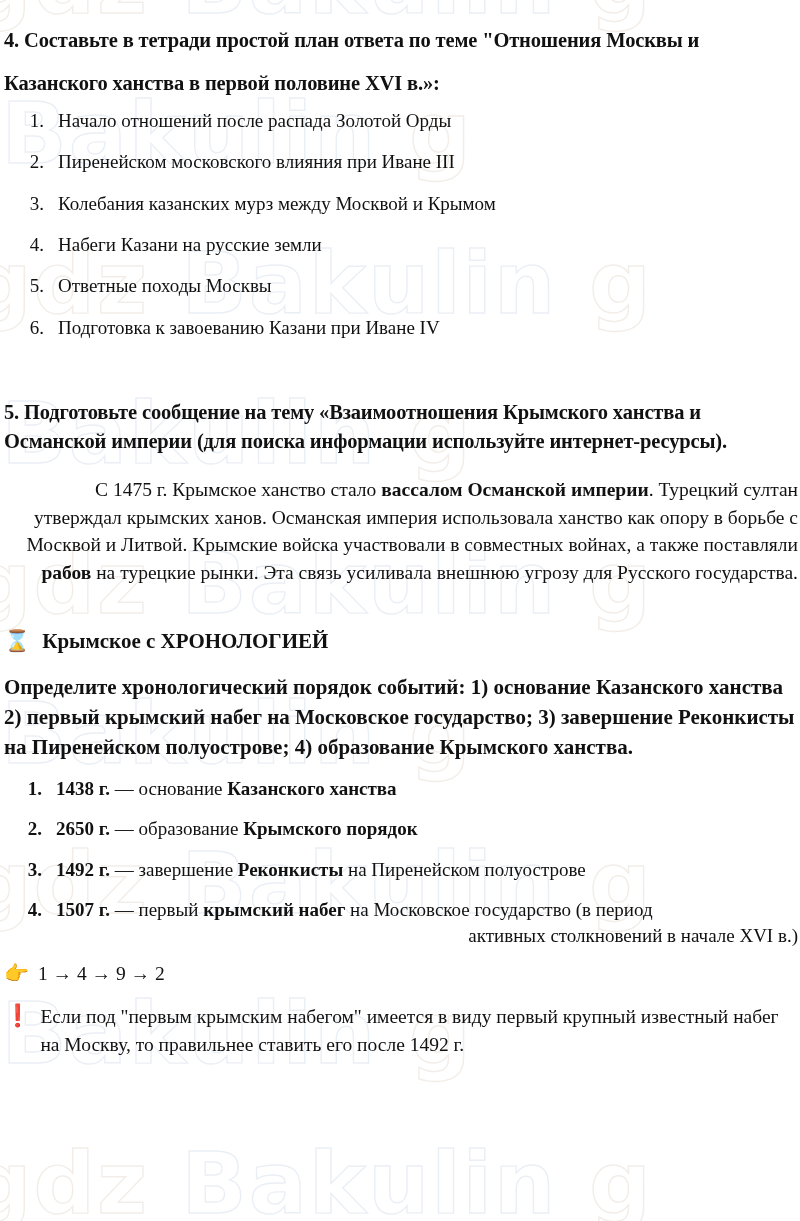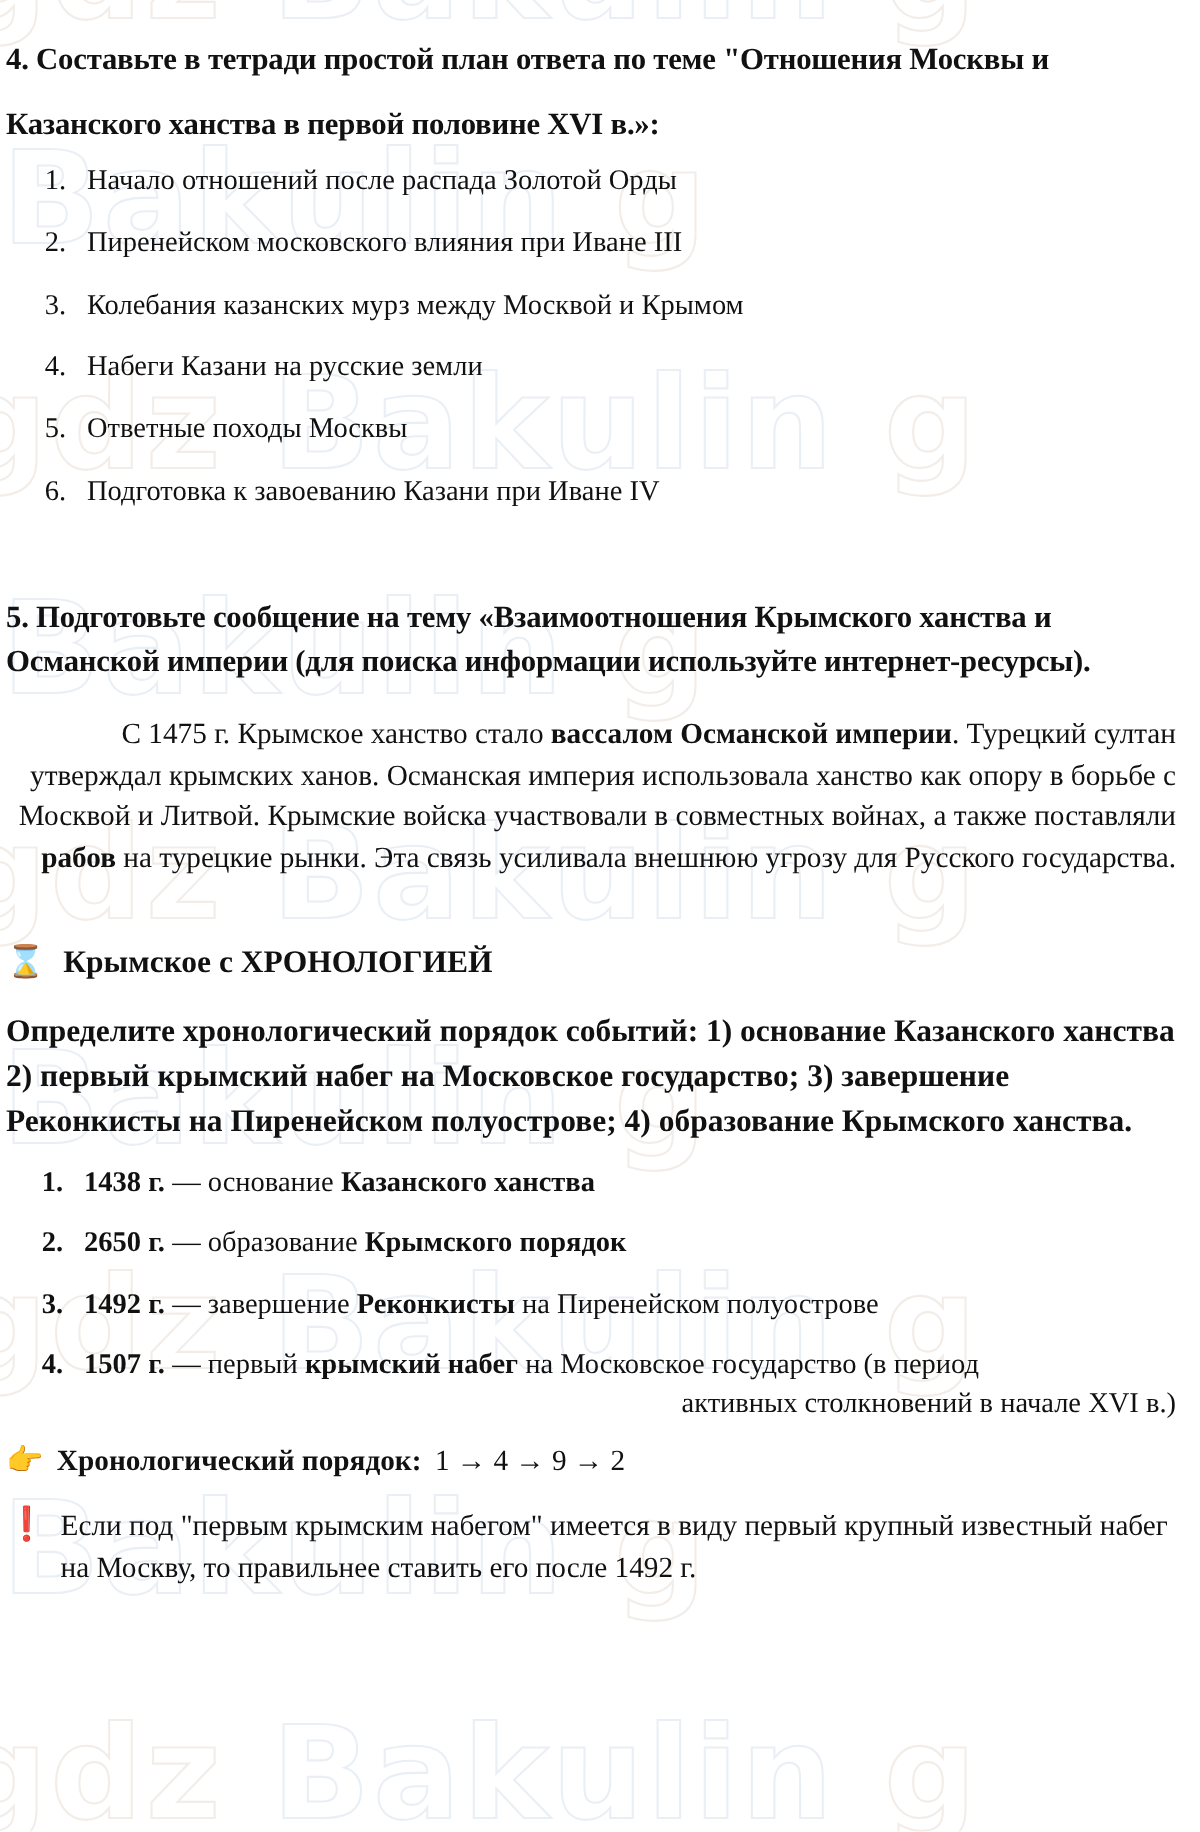--- a/index.html
+++ b/index.html
@@ -36,21 +36,21 @@
     line-height: 1;
     color: transparent;
     -webkit-text-stroke: 1.4px rgba(150,175,205,0.20);
   }
   .wm-row .wm-g { color: transparent; -webkit-text-stroke: 1.4px rgba(196,175,150,0.22); }
 
   
   #content {
     position: relative;
     z-index: 2;
-    padding: 26px 16px 20px 4px;
+    padding: 26px 2px 20px 4px;
     box-sizing: border-box;
   }
 
   .task-head {
     font-weight: bold;
     font-size: 20.5px;
     line-height: 1.42;
     margin: 0 0 6px 0;
     letter-spacing: -0.15px;
   }
@@ -239,21 +239,20 @@
         <span class="txt"><b>1492 г.</b><span> — </span><span>завершение </span><b>Реконкисты</b><span> на Пиренейском полуострове</span></span>
       </li>
       <li>
         <span class="num">4.</span>
         <span class="txt"><b>1507 г.</b><span> — </span><span>первый </span><b>крымский набег</b><span> на Московское государство (в период</span><span class="cont">активных столкновений в начале XVI в.)</span></span>
       </li>
     </ol>
 
     <div class="answer-line">
       <span class="emoji hand">👉</span>
-      <span class="lbl">Хронологический порядок:</span>
       <span>1 → 4 → 9 → 2</span>
     </div>
 
     <div class="note">
       <span class="emoji warn">❗</span>
       <span>Если под "первым крымским набегом" имеется в виду первый крупный известный набег на Москву, то правильнее ставить его после 1492 г.</span>
     </div>
 
   </div>
 </div>

